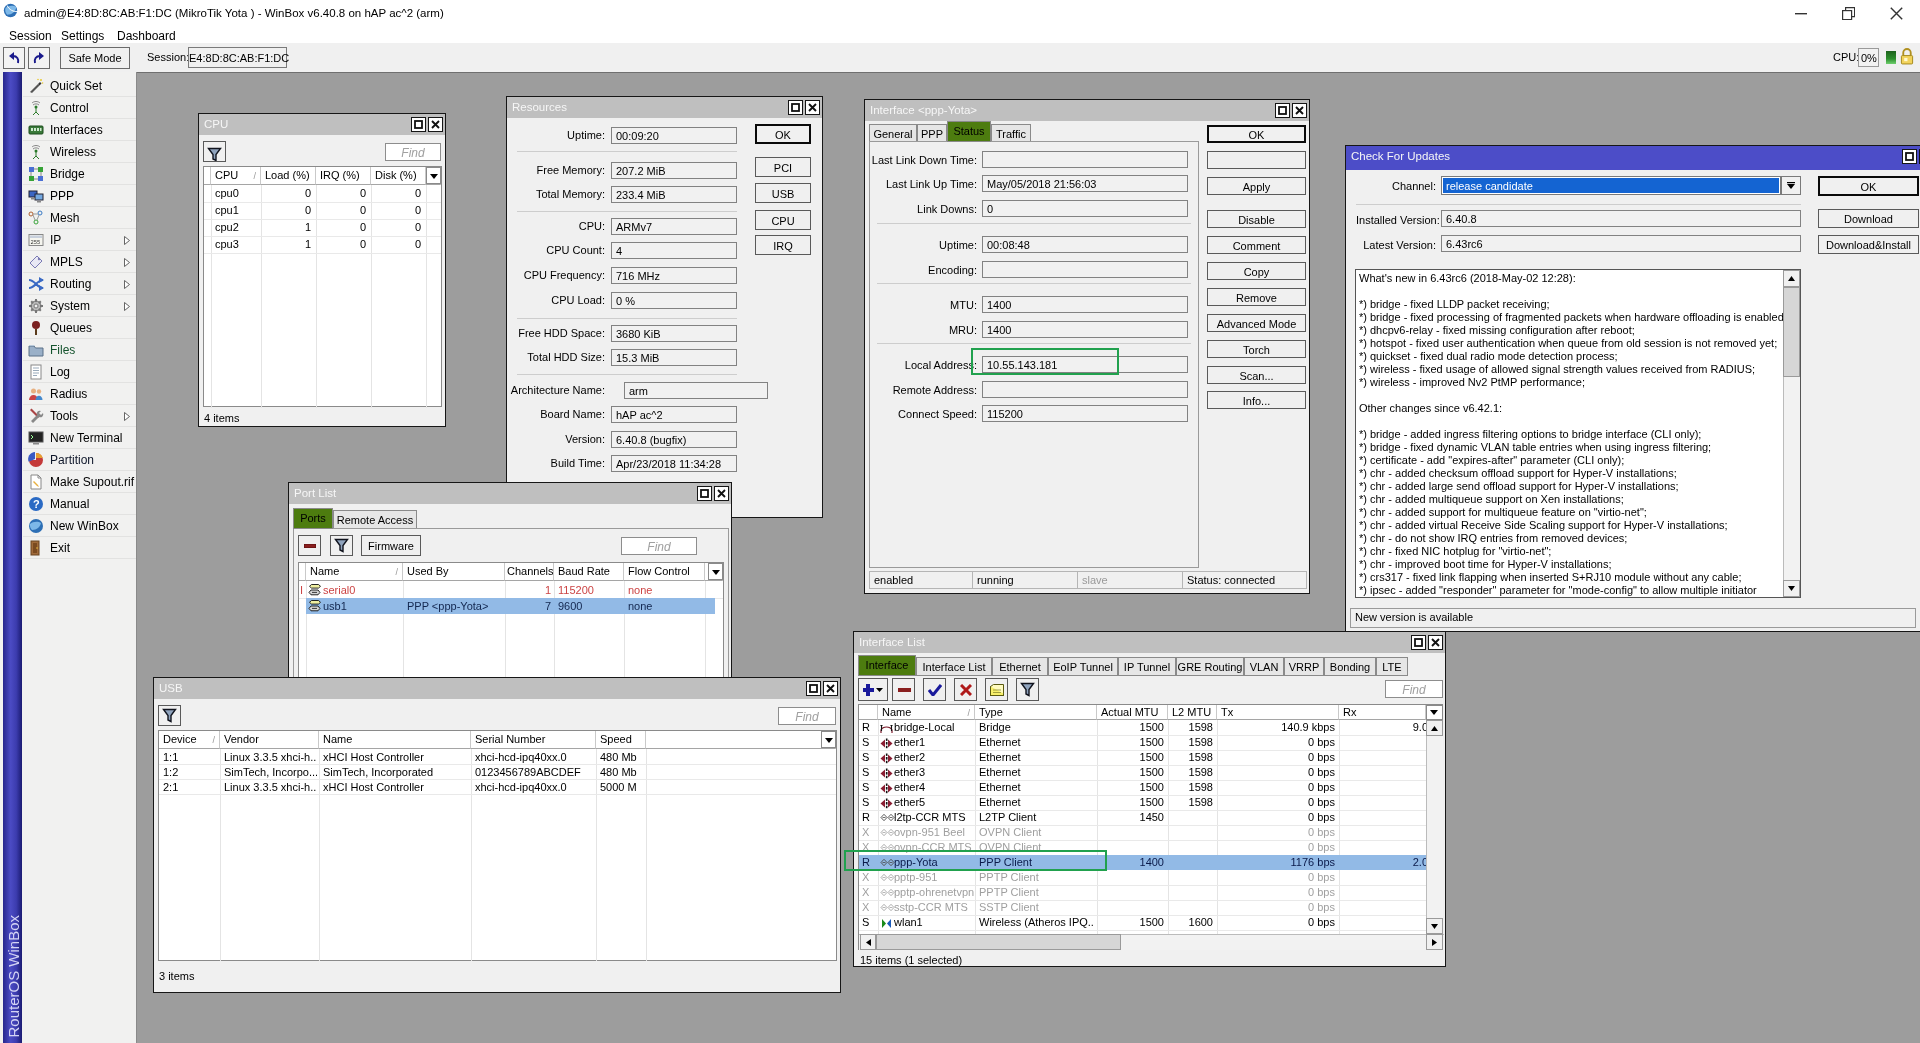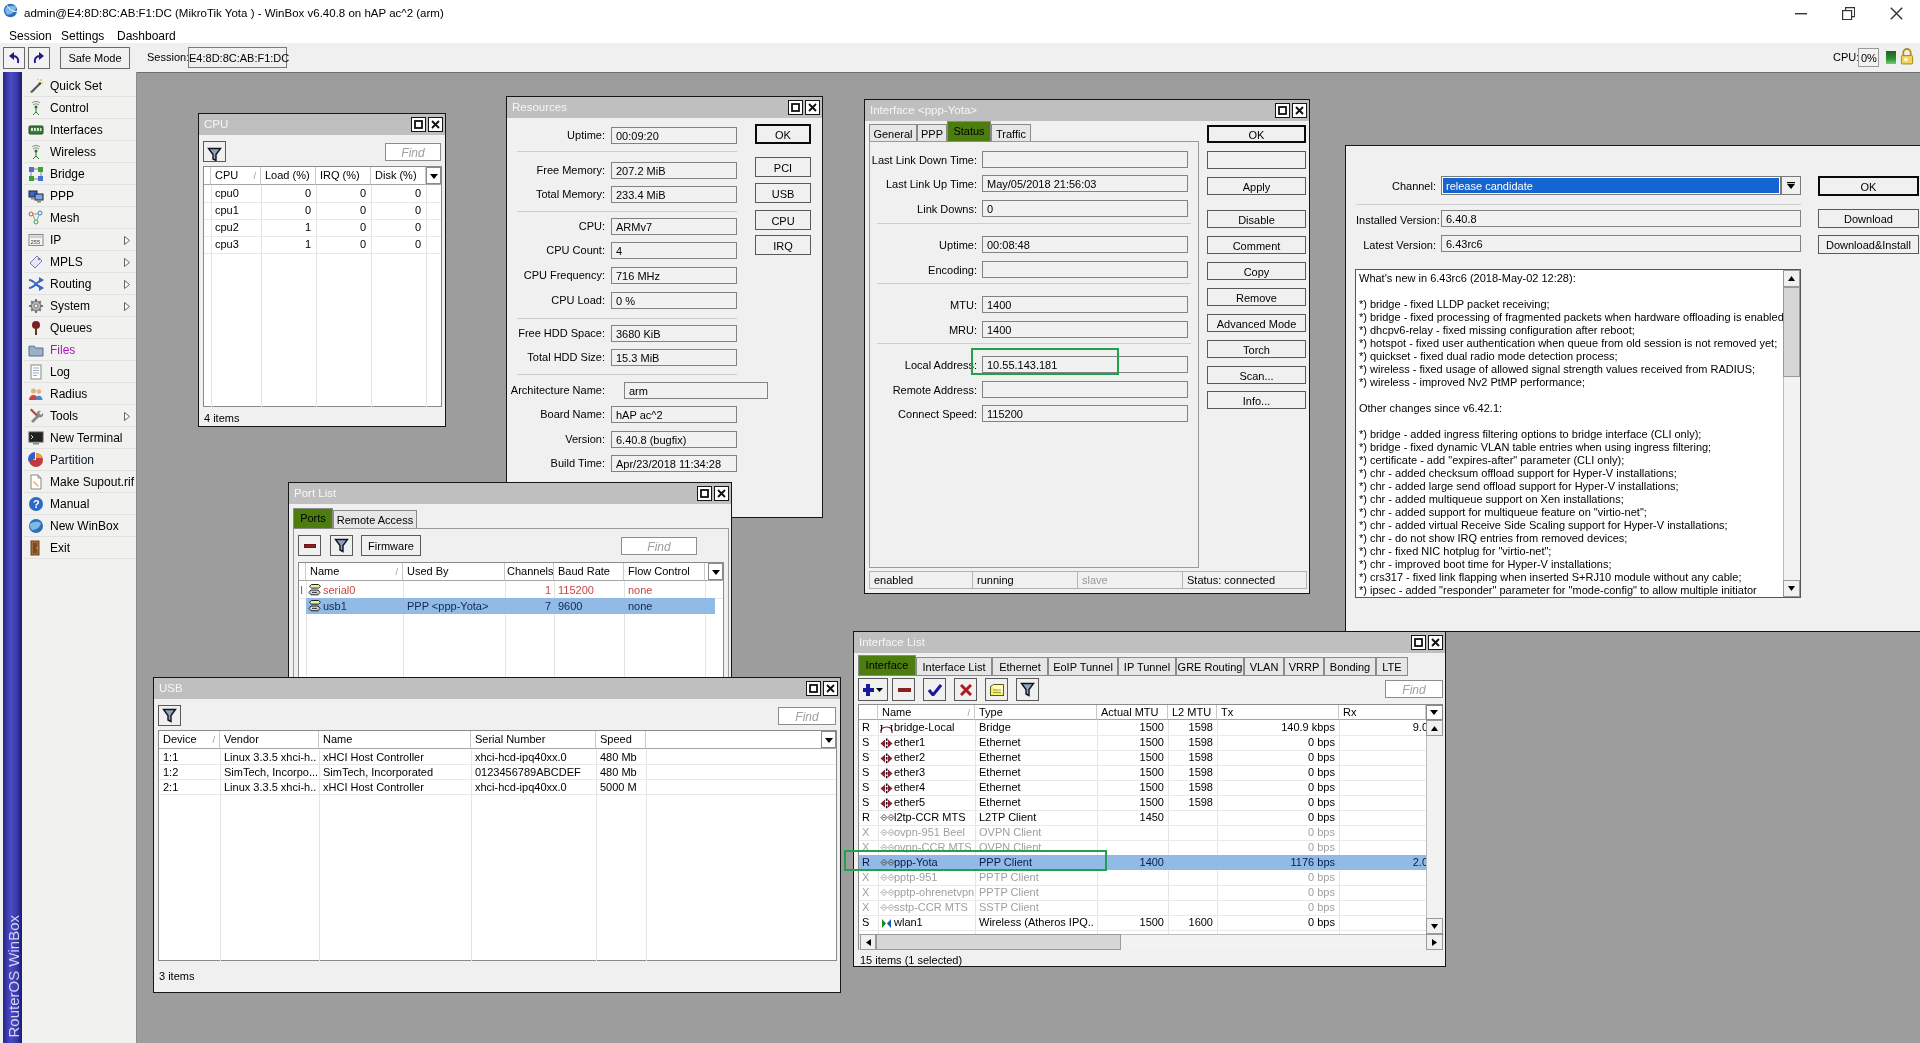--- a/index.html
+++ b/index.html
@@ -222,21 +222,21 @@
       </div>
       <div style="position:absolute;left:27px;top:4px;font-size:12px;color:#000;white-space:nowrap">Queues</div>
     </div>
 <div class="abs" style="left:23px;top:267px;width:113px;height:22px;border-bottom:1px solid #e2e2e1">
       <div style="position:absolute;left:5px;top:3px">
         <svg width="16" height="16" viewBox="0 0 16 16">
           <path d="M1 4h5l1.5 2H15v8H1z" fill="#9ab0c8" stroke="#5a7088"></path>
           <path d="M1 4V3h5l1 1z" fill="#b8c8d8"></path>
         </svg>
       </div>
-      <div style="position:absolute;left:27px;top:4px;font-size:12px;color:#a21caf;white-space:nowrap">Files</div>
+      <div style="position:absolute;left:27px;top:4px;font-size:12px;color:#14532d;white-space:nowrap">Files</div>
     </div>
 <div class="abs" style="left:23px;top:289px;width:113px;height:22px;border-bottom:1px solid #e2e2e1">
       <div style="position:absolute;left:5px;top:3px">
         <svg width="16" height="16" viewBox="0 0 16 16">
           <rect x="3" y="1" width="10" height="14" fill="#fff" stroke="#888"></rect>
           <path d="M5 4h6M5 6.5h6M5 9h6M5 11.5h4" stroke="#9ab"></path>
         </svg>
       </div>
       <div style="position:absolute;left:27px;top:4px;font-size:12px;color:#000;white-space:nowrap">Log</div>
     </div>
@@ -941,20 +941,29 @@
 <div class="abs" style="left:567px;top:229px;width:17px;height:16px;border:1px solid #9a9a9a;background:#f0f0f0">
         <svg style="margin:4px 0 0 5px" width="5" height="7" viewBox="0 0 5 7">
           <path d="M0 0v7l5-3.5z" fill="#000"></path>
         </svg>
       </div>
 <div class="abs" style="left:17px;top:229px;width:245px;height:16px;background:#d6d6d6;border:1px solid #9a9a9a"></div>
 </div>
 <div class="lbl" style="left:6px;top:322px">15 items (1 selected)</div>
 </div>
 <div class="win" style="left:1345px;top:145px;width:576px;height:487px">
+<div class="ttl" style="background:#4c4dc8;height:24px">
+      <span class="t">Check For Updates</span>
+      <div class="wb" style="left:556px;top:3px">
+        <svg width="13" height="13" viewBox="0 0 13 13">
+          <rect x="3" y="3" width="7" height="7" fill="none" stroke="#111" stroke-width="1.8"></rect>
+        </svg>
+      </div>
+      <div class="wb" style="left:573px;top:3px"></div>
+    </div>
 <div class="lbl" style="left:20px;top:34px;width:70px;text-align:right">Channel:</div>
 <div class="abs" style="left:95px;top:30px;width:340px;height:19px;border:1px solid #7a7a7a;background:#fff">
       <div style="position:absolute;left:1px;top:1px;right:1px;bottom:1px;background:#1464d2;color:#fff;font-size:11px;padding:2px 0 0 3px">release candidate</div>
     </div>
 <div class="abs" style="left:435px;top:30px;width:20px;height:19px;border:1px solid #7a7a7a;background:#f0f0f0">
       <svg style="margin:5px 0 0 5px" width="8" height="7" viewBox="0 0 8 7">
         <path d="M0 2h8L4 7z" fill="#000"></path>
         <rect x="0" y="0" width="8" height="1.2" fill="#000"></rect>
       </svg>
     </div>
@@ -998,14 +1007,15 @@
           <path d="M0 5h7L3.5 0z" fill="#000"></path>
         </svg>
       </div>
 <div class="abs" style="left:427px;top:310px;width:17px;height:17px;border:1px solid #9a9a9a;background:#f0f0f0">
         <svg style="margin:5px 0 0 4px" width="7" height="5" viewBox="0 0 7 5">
           <path d="M0 0h7L3.5 5z" fill="#000"></path>
         </svg>
       </div>
 <div class="abs" style="left:427px;top:17px;width:17px;height:90px;background:#d6d6d6;border:1px solid #9a9a9a"></div>
 </div>
+<div class="stat" style="left:4px;top:462px;width:566px;height:20px;border:1px solid #9a9a9a">New version is available</div>
 </div>
 <div class="grn" style="left:971px;top:348px;width:148px;height:27px"></div>
 <div class="grn" style="left:844px;top:850px;width:263px;height:21px"></div>
 </body></html>

